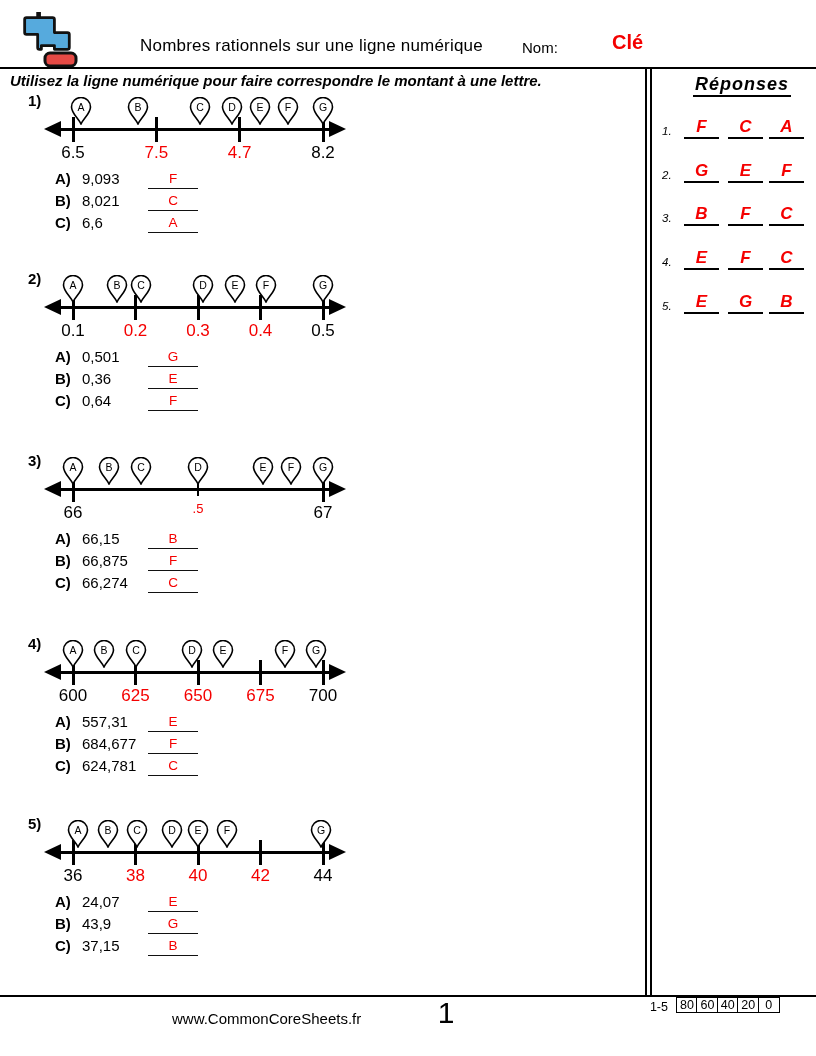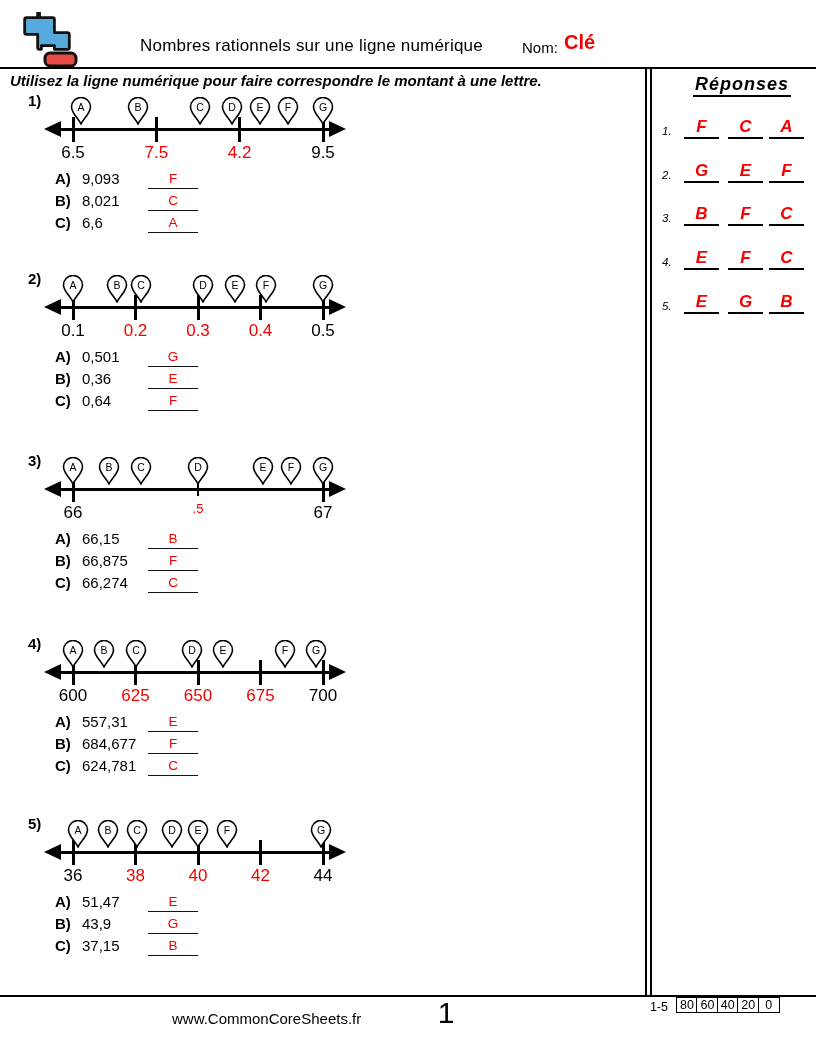--- a/index.html
+++ b/index.html
@@ -5,21 +5,21 @@
   html,body{margin:0;padding:0;background:#888;}
   .page{
     position:relative; width:816px; height:1056px; margin:0 auto;
     background:#fff; overflow:hidden;
     font-family:"Liberation Sans", sans-serif; color:#000;
   }
   .abs{position:absolute;}
   
   .title{left:140px; top:36px; font-size:17px; letter-spacing:.2px;}
   .name-label{left:522px; top:39px; font-size:15px;}
-  .name-value{left:564px; top:31px; font-size:20px; font-weight:bold;}
+  .name-value{left:612px; top:31px; font-size:20px; font-weight:bold;}
   .instruction{left:10px; top:72px; font-size:15px; font-weight:bold;font-style:italic;}
   .hline{left:0; width:816px; height:2px; background:#000;}
   .vline{top:67px; width:2px; height:928px; background:#000;}
   
   .problem{position:absolute; left:10px; width:630px; height:165px;}
   .p-num{position:absolute; left:18px; top:0; font-size:15px; font-weight:bold;}
   .numline{position:absolute; left:35px; top:5px; width:300px; height:70px;}
   .nl-line{position:absolute; left:12px; right:12px; top:31px; height:3px; background:#000;}
   .arrow-l{position:absolute; left:-1px; top:24px; width:0; height:0;
     border-top:8px solid transparent; border-bottom:8px solid transparent; border-right:17px solid #000;}
@@ -81,23 +81,23 @@
     <div class="p-num">1)</div>
     <div class="numline">
       <div class="nl-line"></div>
       <div class="arrow-l"></div>
       <div class="arrow-r"></div>
     <div class="tick" style="left: 26.5px;"></div>
           <div class="tick-label" style="left: -7px; color: rgb(0, 0, 0);">6.5</div>
           <div class="tick" style="left: 109.825px;"></div>
           <div class="tick-label" style="left: 76.325px; color: rgb(244, 0, 0);">7.5</div>
           <div class="tick" style="left: 193.175px;"></div>
-          <div class="tick-label" style="left: 159.675px; color: rgb(244, 0, 0);">4.2</div>
-          <div class="tick" style="left: 276.5px;"></div>
-          <div class="tick-label" style="left: 243px; color: rgb(0, 0, 0);">9.5</div>
+          <div class="tick-label" style="left: 159.675px; color: rgb(244, 0, 0);">4.7</div>
+          <div class="tick" style="left: 276.5px;"></div>
+          <div class="tick-label" style="left: 243px; color: rgb(0, 0, 0);">8.2</div>
           <div class="balloon" style="left: 25.25px;"><svg width="22" height="28" viewBox="0 0 22 28">
               <path d="M11 27 C8.5 21.5 1.5 16.3 1.5 10 A9.5 9.5 0 1 1 20.5 10 C20.5 16.3 13.5 21.5 11 27 Z" fill="#fff" stroke="#000" stroke-width="1.6"></path>
               <text x="11" y="13.8" text-anchor="middle" font-size="10.5" font-family="Liberation Sans, sans-serif">A</text>
             </svg></div>
           <div class="balloon" style="left: 82px;"><svg width="22" height="28" viewBox="0 0 22 28">
               <path d="M11 27 C8.5 21.5 1.5 16.3 1.5 10 A9.5 9.5 0 1 1 20.5 10 C20.5 16.3 13.5 21.5 11 27 Z" fill="#fff" stroke="#000" stroke-width="1.6"></path>
               <text x="11" y="13.8" text-anchor="middle" font-size="10.5" font-family="Liberation Sans, sans-serif">B</text>
             </svg></div>
           <div class="balloon" style="left: 144px;"><svg width="22" height="28" viewBox="0 0 22 28">
               <path d="M11 27 C8.5 21.5 1.5 16.3 1.5 10 A9.5 9.5 0 1 1 20.5 10 C20.5 16.3 13.5 21.5 11 27 Z" fill="#fff" stroke="#000" stroke-width="1.6"></path>
@@ -318,21 +318,21 @@
           <div class="balloon" style="left: 171.25px;"><svg width="22" height="28" viewBox="0 0 22 28">
               <path d="M11 27 C8.5 21.5 1.5 16.3 1.5 10 A9.5 9.5 0 1 1 20.5 10 C20.5 16.3 13.5 21.5 11 27 Z" fill="#fff" stroke="#000" stroke-width="1.6"></path>
               <text x="11" y="13.8" text-anchor="middle" font-size="10.5" font-family="Liberation Sans, sans-serif">F</text>
             </svg></div>
           <div class="balloon" style="left: 264.5px;"><svg width="22" height="28" viewBox="0 0 22 28">
               <path d="M11 27 C8.5 21.5 1.5 16.3 1.5 10 A9.5 9.5 0 1 1 20.5 10 C20.5 16.3 13.5 21.5 11 27 Z" fill="#fff" stroke="#000" stroke-width="1.6"></path>
               <text x="11" y="13.8" text-anchor="middle" font-size="10.5" font-family="Liberation Sans, sans-serif">G</text>
             </svg></div>
         </div>
     <div class="questions">
-          <div class="q-row"><span class="q-label">A)</span><span class="q-value">51,47</span><div class="q-slot" style="color: rgb(244, 0, 0);">E</div></div>
+          <div class="q-row"><span class="q-label">A)</span><span class="q-value">24,07</span><div class="q-slot" style="color: rgb(244, 0, 0);">E</div></div>
           <div class="q-row"><span class="q-label">B)</span><span class="q-value">43,9</span><div class="q-slot" style="color: rgb(244, 0, 0);">G</div></div>
           <div class="q-row"><span class="q-label">C)</span><span class="q-value">37,15</span><div class="q-slot" style="color: rgb(244, 0, 0);">B</div></div>
         </div>
   </div>
 </div>
 
   <div class="abs sidebar">
     <div class="resp-title"><span>Réponses</span></div>
     <div>
         <div class="ans-row" style="top: 49px;">

